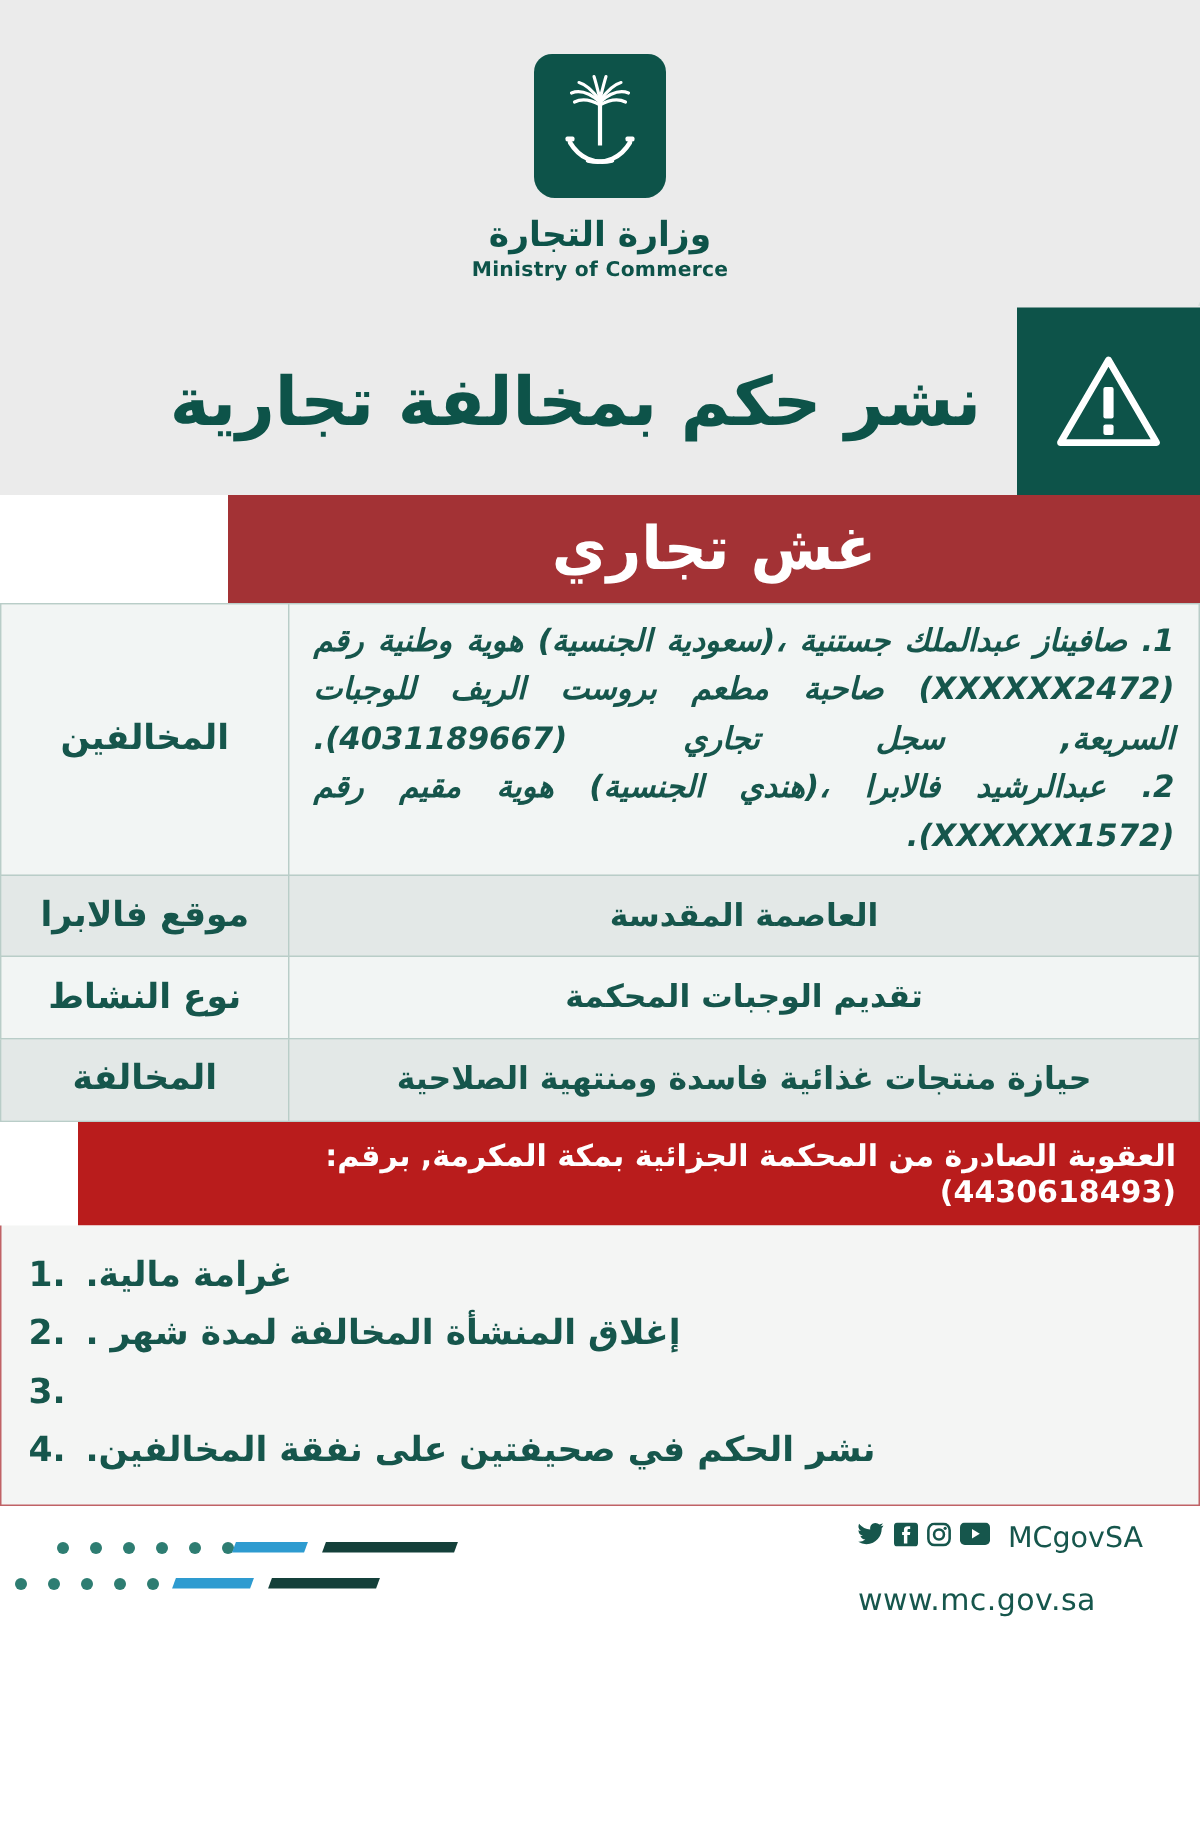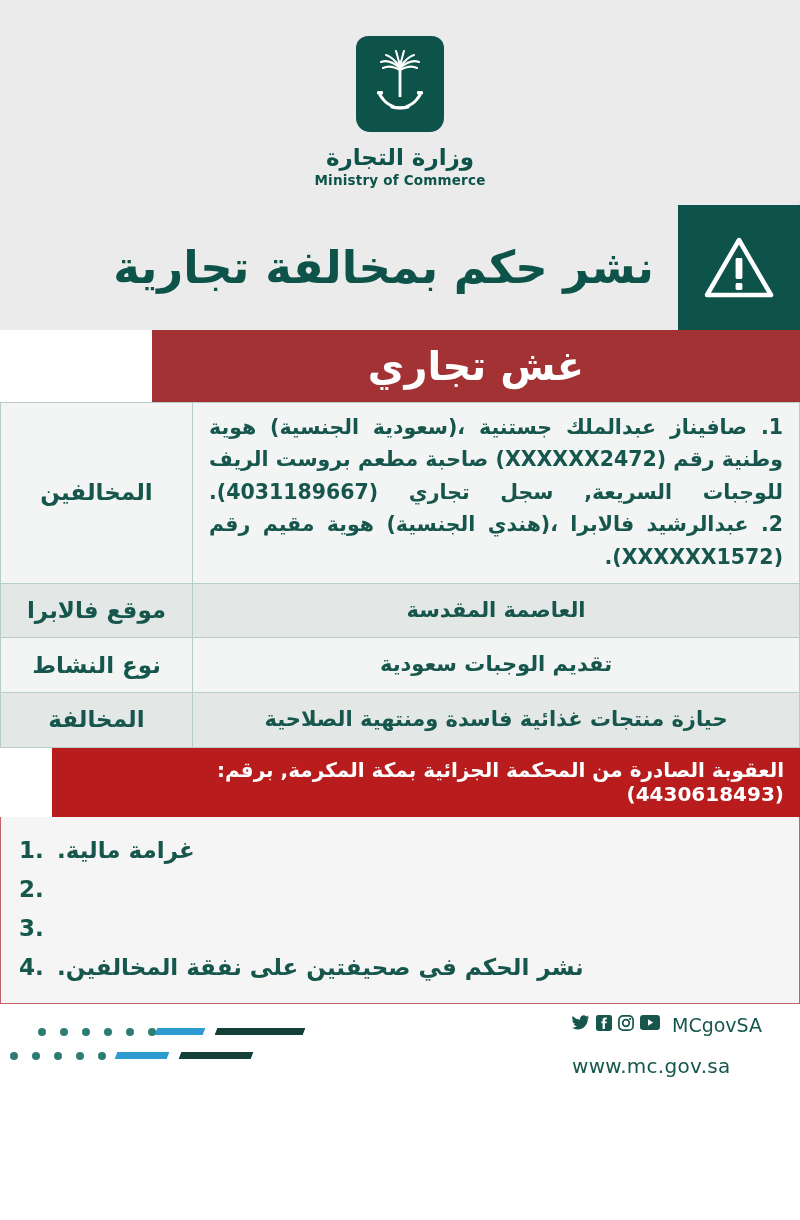--- a/index.html
+++ b/index.html
@@ -166,20 +166,21 @@
     padding: 8px 16px 10px 16px;
     font-size: 20.5px;
   }
   .row-a td { background: #f2f5f4; }
   .row-b td { background: #e3e8e7; }
 
   .viol-list {
     margin: 0;
     padding: 0;
     list-style: none;
+    font-style: italic;
   }
   .viol-list li {
     text-align: justify;
     text-align-last: justify;
     direction: rtl;
   }
 
   
   .penalty-head {
     width: 748px;
@@ -351,38 +352,39 @@
               <li>2. عبدالرشيد فالابرا ،(هندي الجنسية) هوية مقيم رقم (XXXXXX1572).</li>
             </ul>
           </td>
           <td class="label-cell">المخالفين</td>
         </tr>
         <tr class="row-b">
           <td class="value-cell">العاصمة المقدسة</td>
           <td class="label-cell">موقع فالابرا</td>
         </tr>
         <tr class="row-a">
-          <td class="value-cell">تقديم الوجبات سعودية</td>
+          <td class="value-cell">تقديم الوجبات المحكمة</td>
           <td class="label-cell">نوع النشاط</td>
         </tr>
         <tr class="row-b">
           <td class="value-cell">حيازة منتجات غذائية فاسدة ومنتهية الصلاحية</td>
           <td class="label-cell">المخالفة</td>
         </tr>
       </tbody>
   </table>
 
   <div class="penalty-head">العقوبة الصادرة من المحكمة الجزائية بمكة المكرمة, برقم: (4430618493)</div>
 
   <div class="penalty-box" id="penalty-box">
       <div class="penalty-item">
         <span class="penalty-text">غرامة مالية.</span>
         <span class="penalty-num">1.</span>
       </div>
       <div class="penalty-item">
+        <span class="penalty-text">إغلاق المنشأة المخالفة لمدة شهر .</span>
         <span class="penalty-num">2.</span>
       </div>
       <div class="penalty-item">
         <span class="penalty-num">3.</span>
       </div>
       <div class="penalty-item">
         <span class="penalty-text">نشر الحكم في صحيفتين على نفقة المخالفين.</span>
         <span class="penalty-num">4.</span>
       </div>
     </div>

